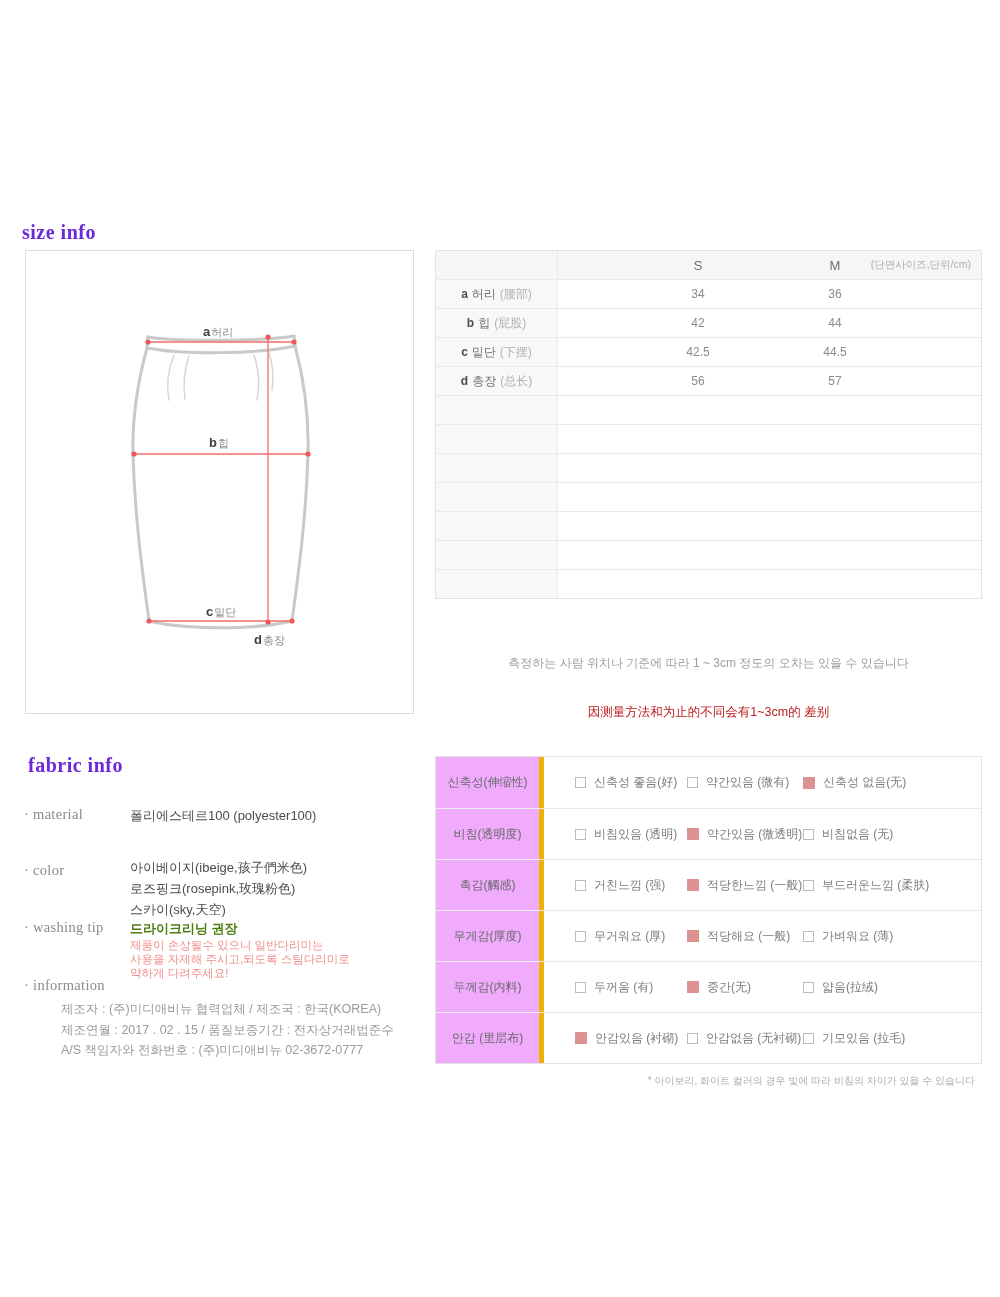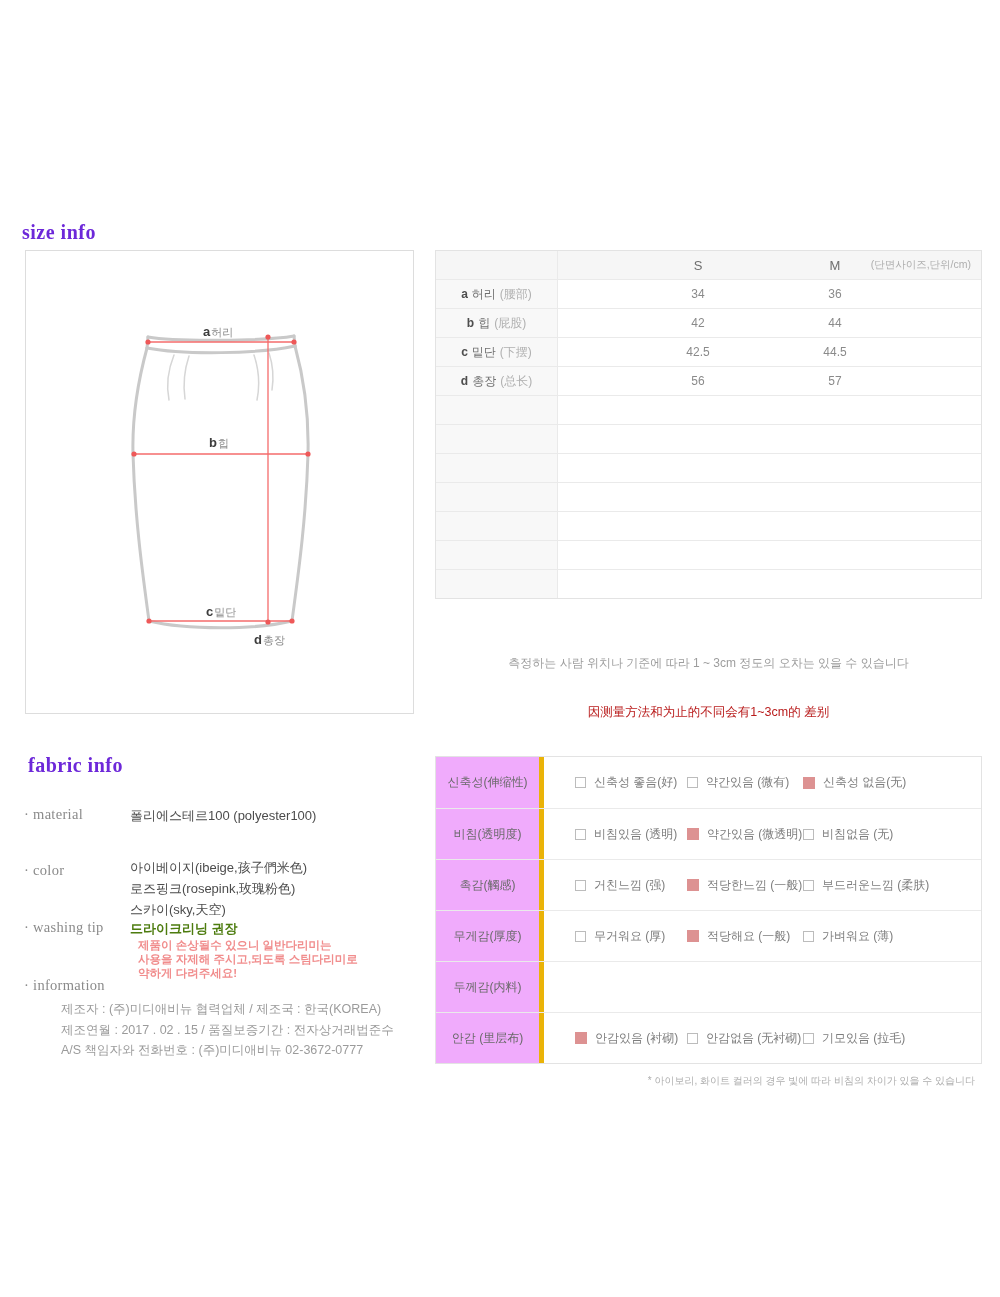--- a/index.html
+++ b/index.html
@@ -52,21 +52,21 @@
   .size-note .kr { font-size:12px; color:#9d9d9d; margin-bottom:8px; }
   .size-note .cn { font-size:12.5px; color:#b91c1c;margin-top:32px; }
   
   .fi-label {
     position:absolute; font-family:"Liberation Serif", serif;
     font-size:14.5px; color:#8b8b8b; letter-spacing:0.3px;
   }
   .fi-text { position:absolute; font-size:13px; color:#4c4c4c; }
   .color-lines { line-height:21px; }
   .wash-title { font-weight:bold; color:#4d7c0f; }
-  .wash-lines { line-height:14px; font-size:11.5px; color:#f18d8d; font-weight:bold;margin-left:8px; }
+  .wash-lines { line-height:14px; font-size:11.5px; color:#f18d8d; font-weight:normal; }
   .info-lines { line-height:20.5px; font-size:12.5px; color:#9b9b9b; }
   
   .fabric-table {
     position:absolute; left:435px; top:756px; width:547px;
     border:1px solid #e3e3e3; font-size:12px;
   }
   .ft-row { display:flex; height:51px; border-top:1px solid #eaeaea; background:#fff; }
   .ft-row:first-child { border-top:none; }
   .ft-labelcell {
     width:108px; background:#f0abfc; border-right:5px solid #eab308;
@@ -310,20 +310,34 @@
         </div>
         <div class="ft-opt">
           <span class="cb"></span>
           <span>가벼워요 (薄)</span>
         </div>
       </div>
     </div>
 
     <div class="ft-row">
       <div class="ft-labelcell">두께감(内料)</div>
+      <div class="ft-opts">
+        <div class="ft-opt w1">
+          <span class="cb"></span>
+          <span>두꺼움 (有)</span>
+        </div>
+        <div class="ft-opt w2">
+          <span class="cb checked"></span>
+          <span>중간(无)</span>
+        </div>
+        <div class="ft-opt">
+          <span class="cb"></span>
+          <span>얇음(拉绒)</span>
+        </div>
+      </div>
     </div>
 
     <div class="ft-row">
       <div class="ft-labelcell">안감 (里层布)</div>
       <div class="ft-opts">
         <div class="ft-opt w1">
           <span class="cb checked"></span>
           <span>안감있음 (衬砌)</span>
         </div>
         <div class="ft-opt w2">

